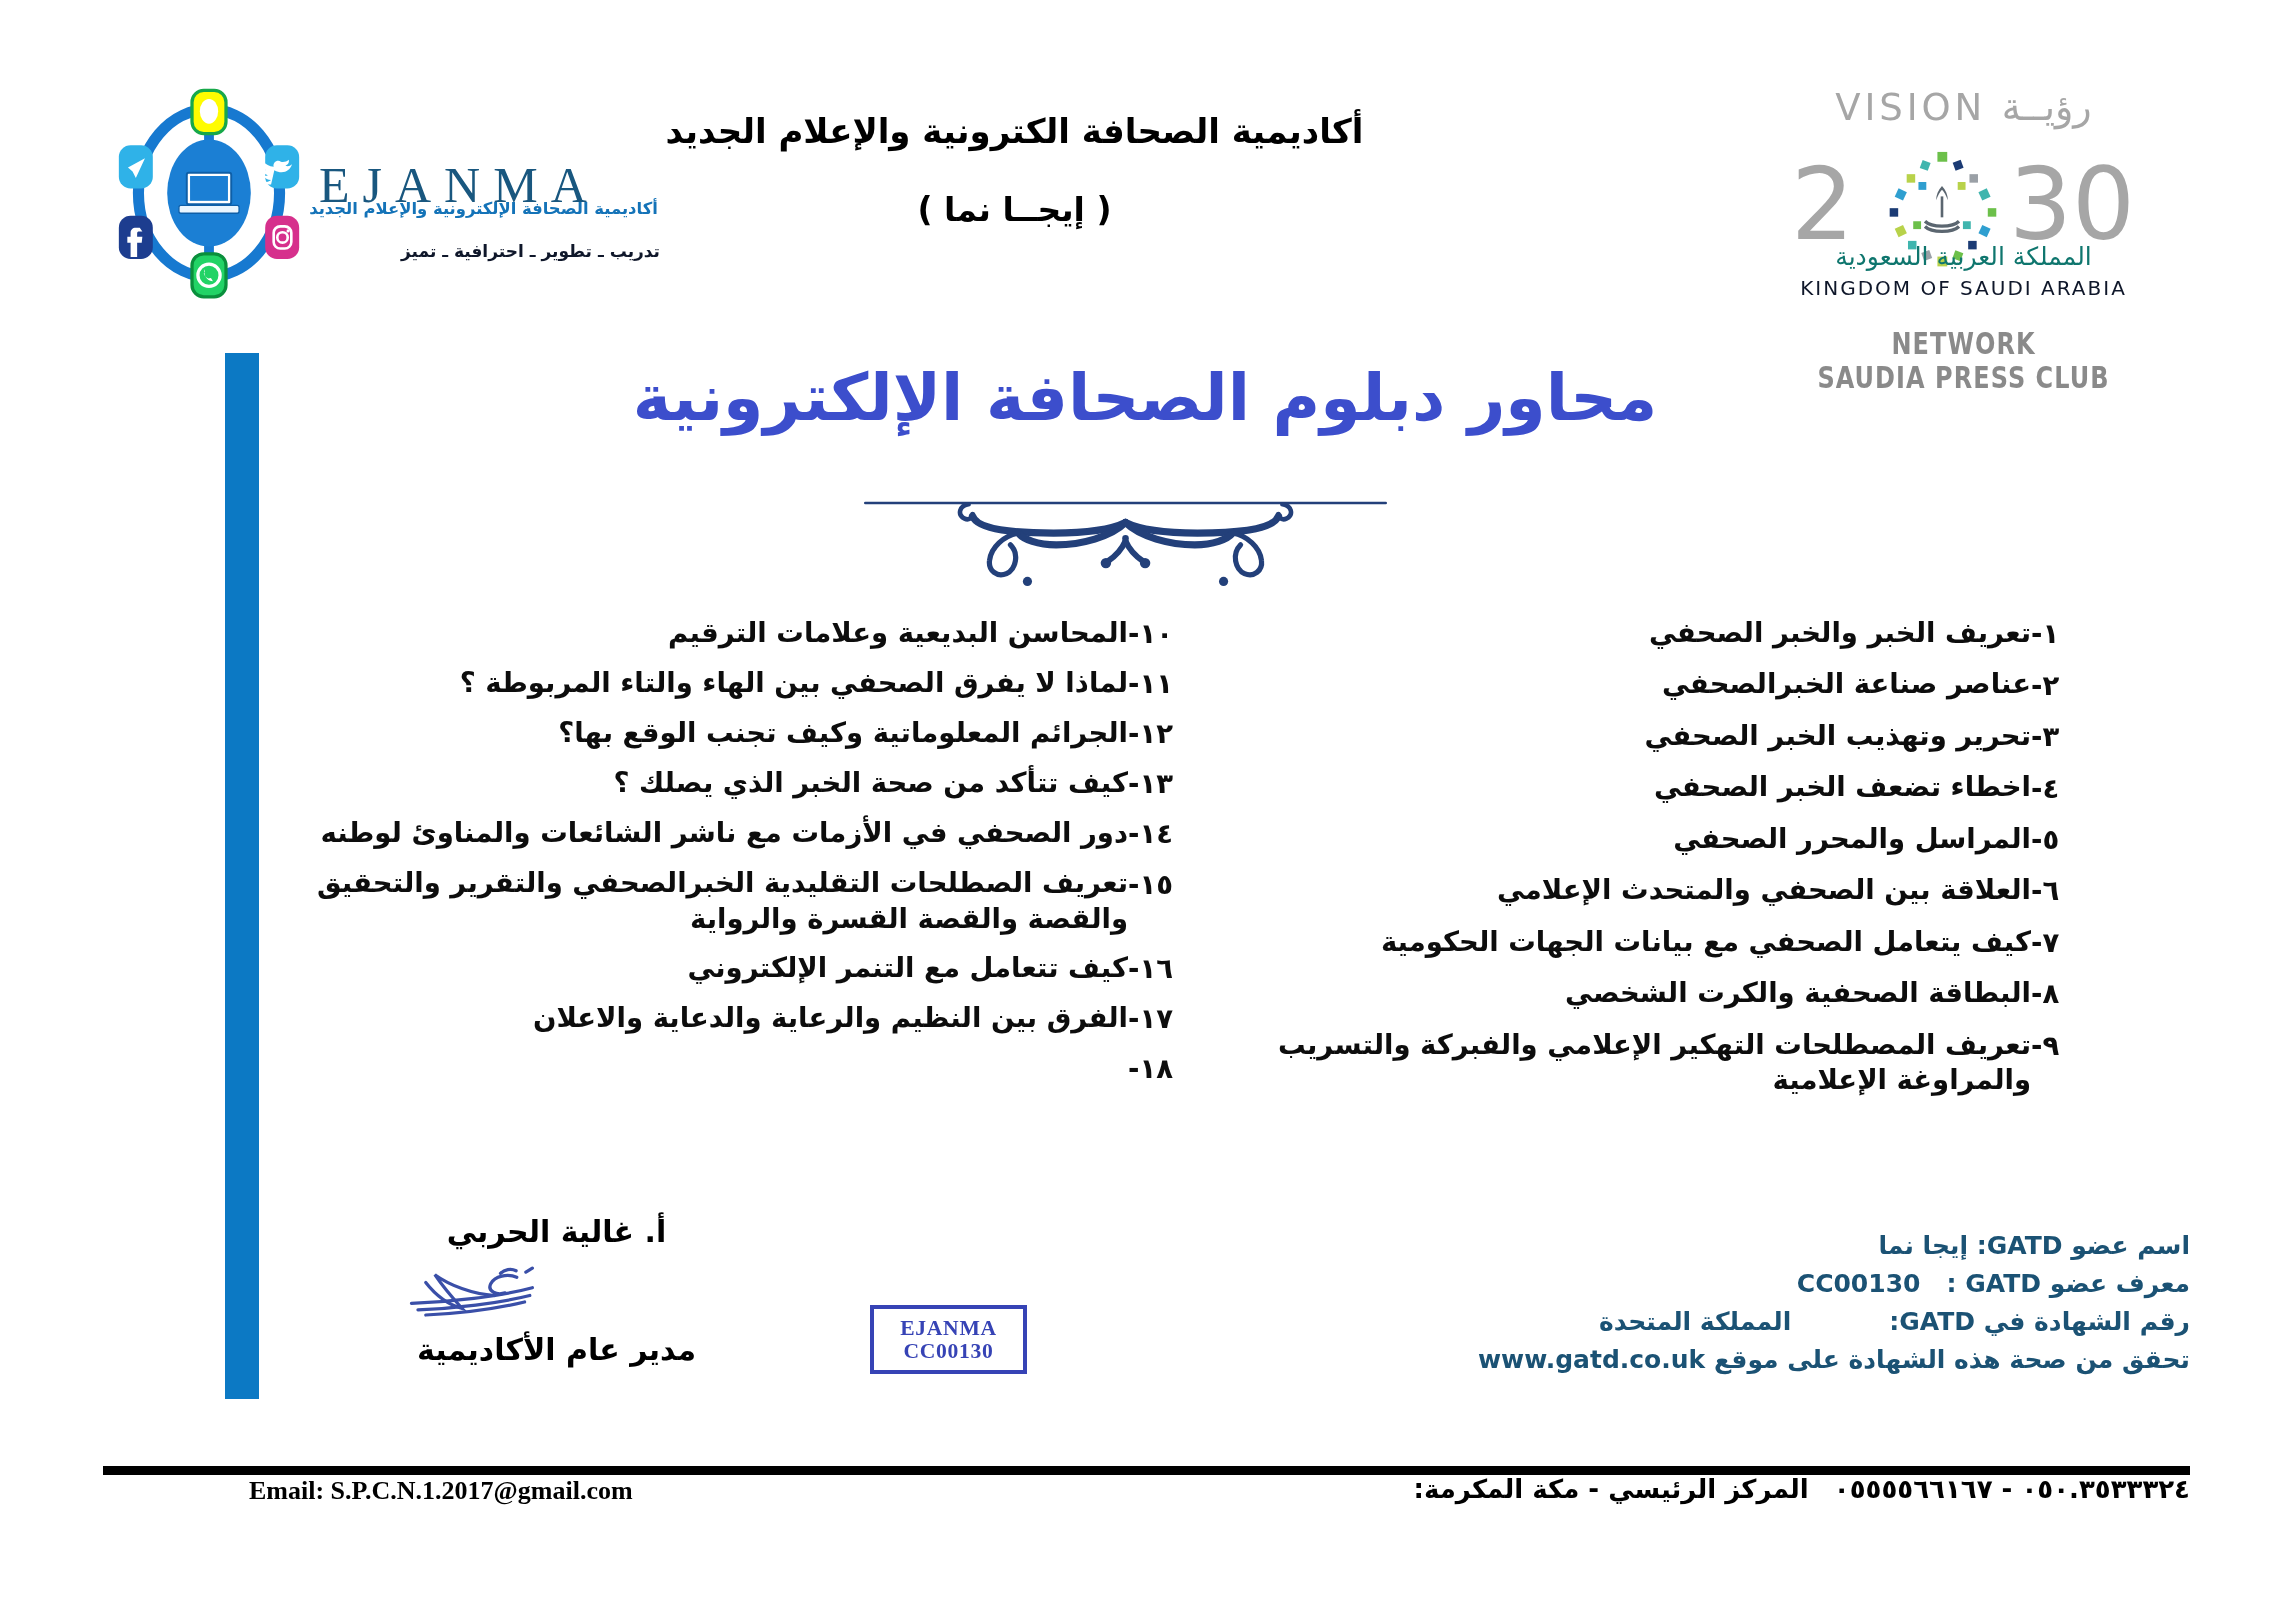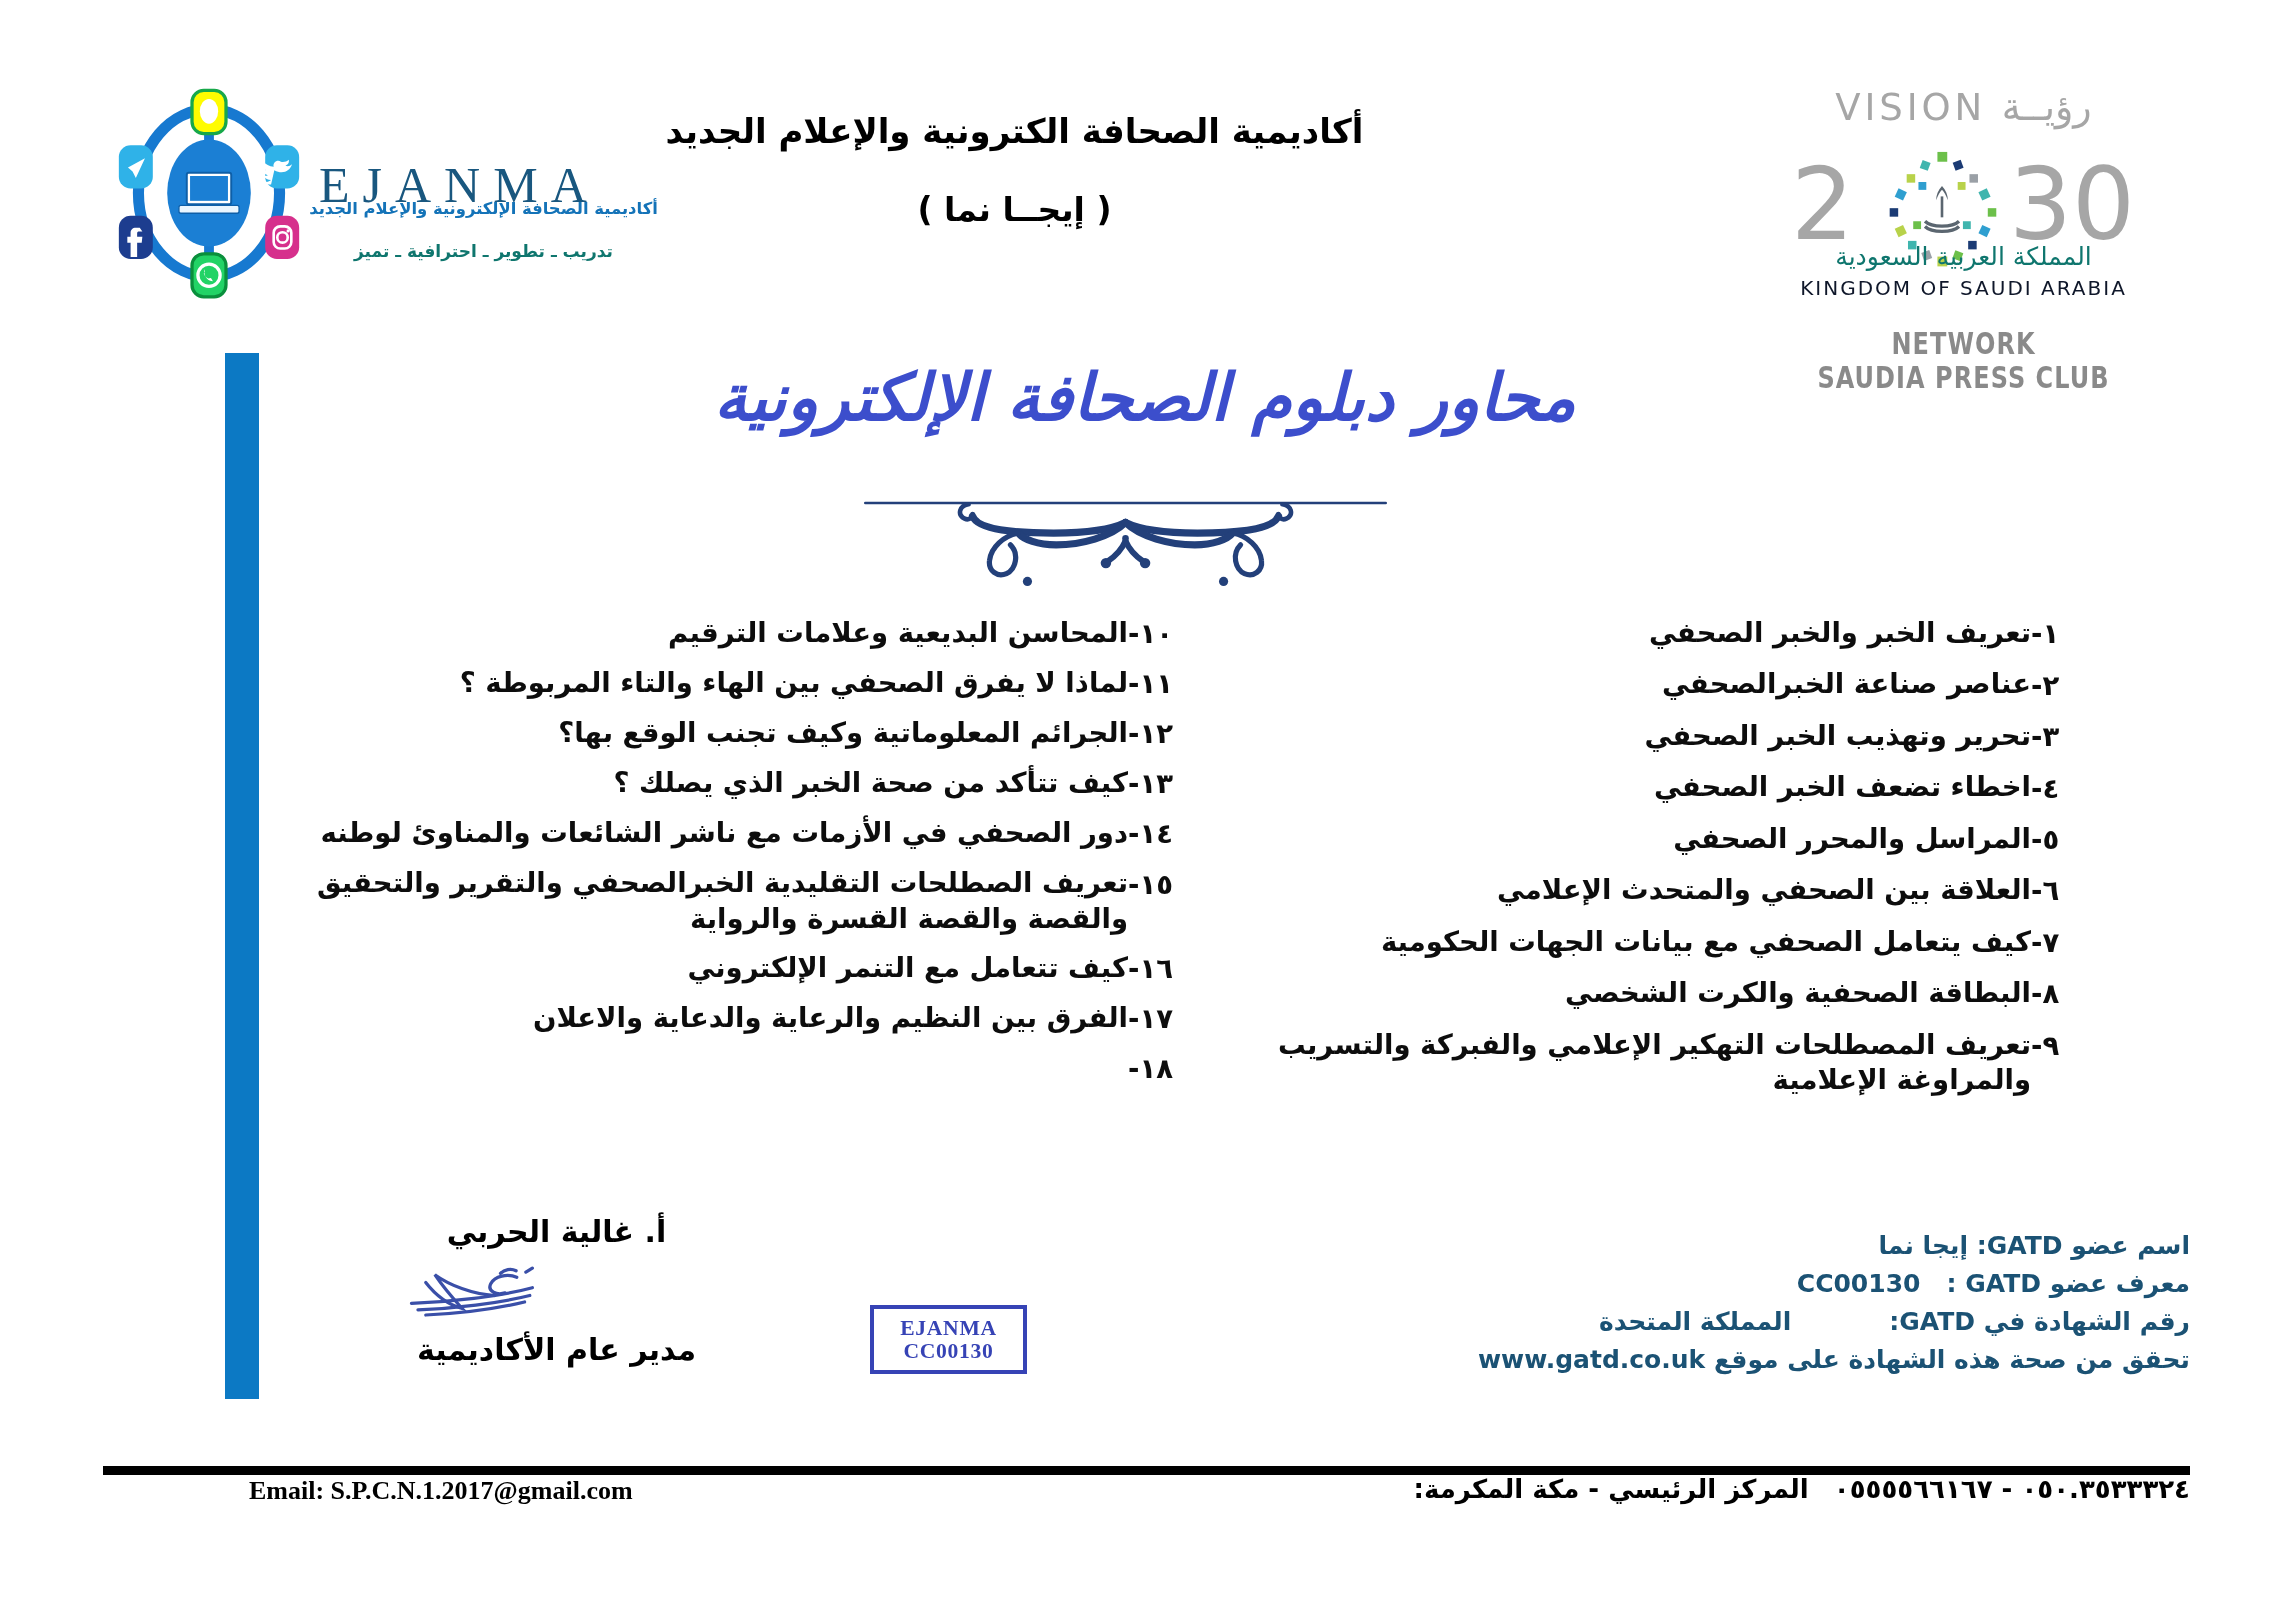--- a/index.html
+++ b/index.html
@@ -13,22 +13,22 @@
 
   
   #ejanma-logo{position:absolute;left:111px;top:85px;width:654px;height:216px;}
   .net-svg{position:absolute;left:0;top:0;width:196px;height:216px;}
   .logo-word{position:absolute;left:208px;top:71px;
       font-family:"Liberation Serif",serif;font-size:50px;letter-spacing:13px;
       color:#19577f;font-weight:400;direction:ltr;}
   .logo-sub1{position:absolute;left:196px;top:114px;width:353px;text-align:center;
       font-family:"DejaVu Sans","Liberation Sans",sans-serif;font-size:16.4px;font-weight:bold;color:#1473b8;
       direction:rtl;white-space:nowrap;}
-  .logo-sub2{position:absolute;left:196px;top:156px;width:353px;text-align:center;
-      font-family:"DejaVu Sans","Liberation Sans",sans-serif;font-size:17px;font-weight:bold;color:#0f766e;
+  .logo-sub2{position:absolute;left:196px;top:156px;width:353px;
+      font-family:"DejaVu Sans","Liberation Sans",sans-serif;font-size:17px;font-weight:bold;color:#0f172a;
       direction:rtl;white-space:nowrap;}
 
   
   #header-line1{position:absolute;left:589px;top:111px;width:851px;text-align:center;
       font-family:"DejaVu Sans","Liberation Sans",sans-serif;font-size:34px;font-weight:bold;color:#000;
       direction:rtl;white-space:nowrap;}
   #header-line2{position:absolute;left:589px;top:190px;width:851px;text-align:center;
       font-family:"DejaVu Sans","Liberation Sans",sans-serif;font-size:33px;font-weight:bold;color:#000;
       direction:rtl;white-space:nowrap;letter-spacing:1.3px;}
 
@@ -50,21 +50,21 @@
       letter-spacing:2px;direction:ltr;}
   #press-club{position:absolute;left:1754px;top:327px;width:419px;text-align:center;
       font-family:"DejaVu Sans","Liberation Sans",sans-serif;color:#8a8a8a;
       font-weight:bold;direction:ltr;line-height:1.12;}
   #press-club .l1{font-size:30px;letter-spacing:1.3px;display:block;transform:scaleX(.8);}
   #press-club .l2{font-size:30px;letter-spacing:1.3px;display:block;transform:scaleX(.8);}
 
   
   #main-title{position:absolute;left:458px;top:360px;width:1374px;text-align:center;
       font-family:"DejaVu Sans","Liberation Sans",sans-serif;font-size:65px;font-weight:bold;
-      color:#3c4ecc;direction:rtl;white-space:nowrap;font-style:italic;}
+      color:#3c4ecc;direction:rtl;white-space:nowrap;}
   #title-flourish{position:absolute;left:864px;top:491px;width:523px;height:105px;}
 
   
   #side-bar{position:absolute;left:225px;top:353px;width:34px;height:1046px;background:#0c79c4;}
 
   
   .col{position:absolute;direction:rtl;}
   #col-right{left:1276px;top:615px;width:818px;}
   #col-left{left:262px;top:615px;width:929px;}
 

